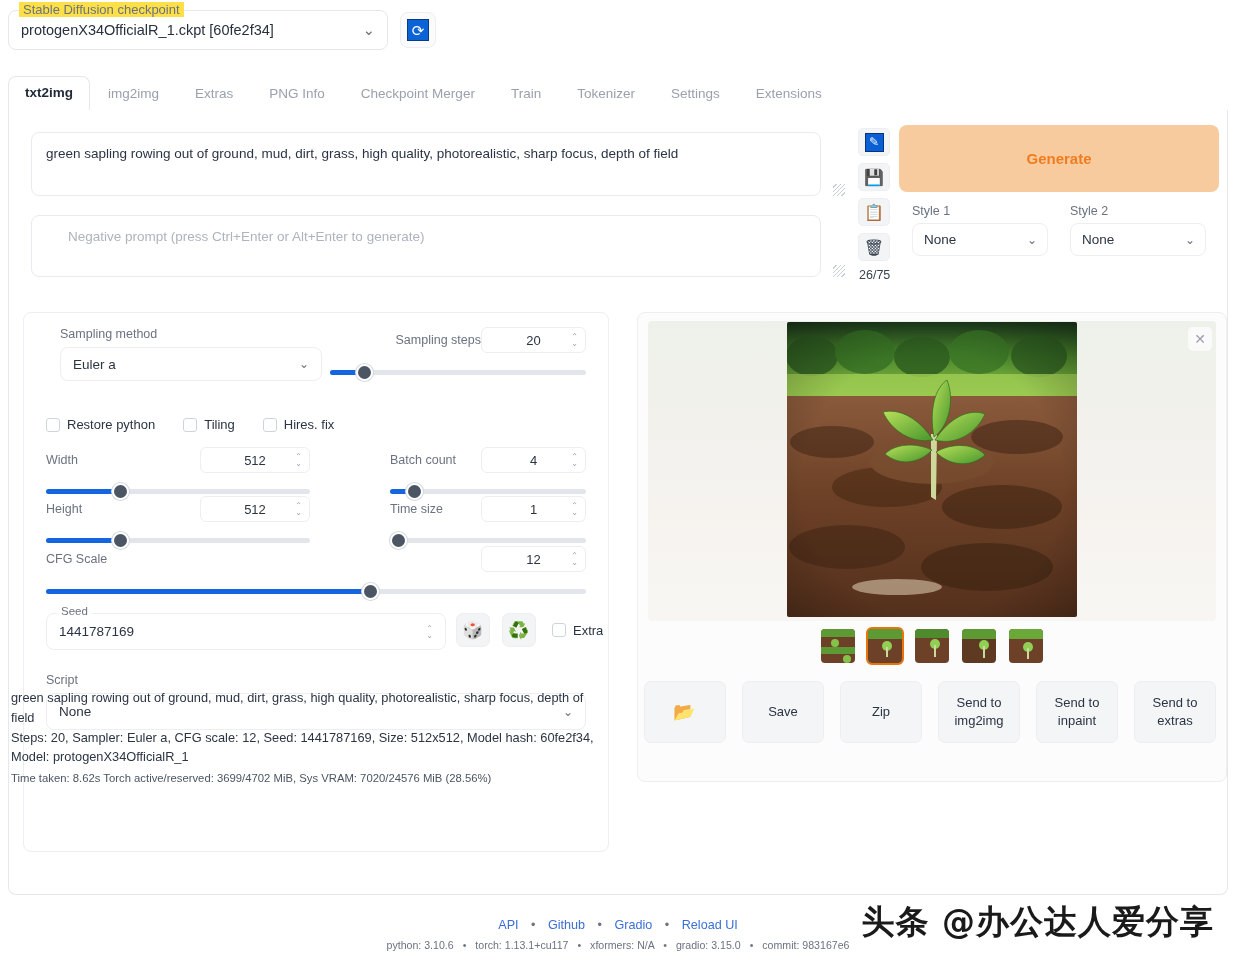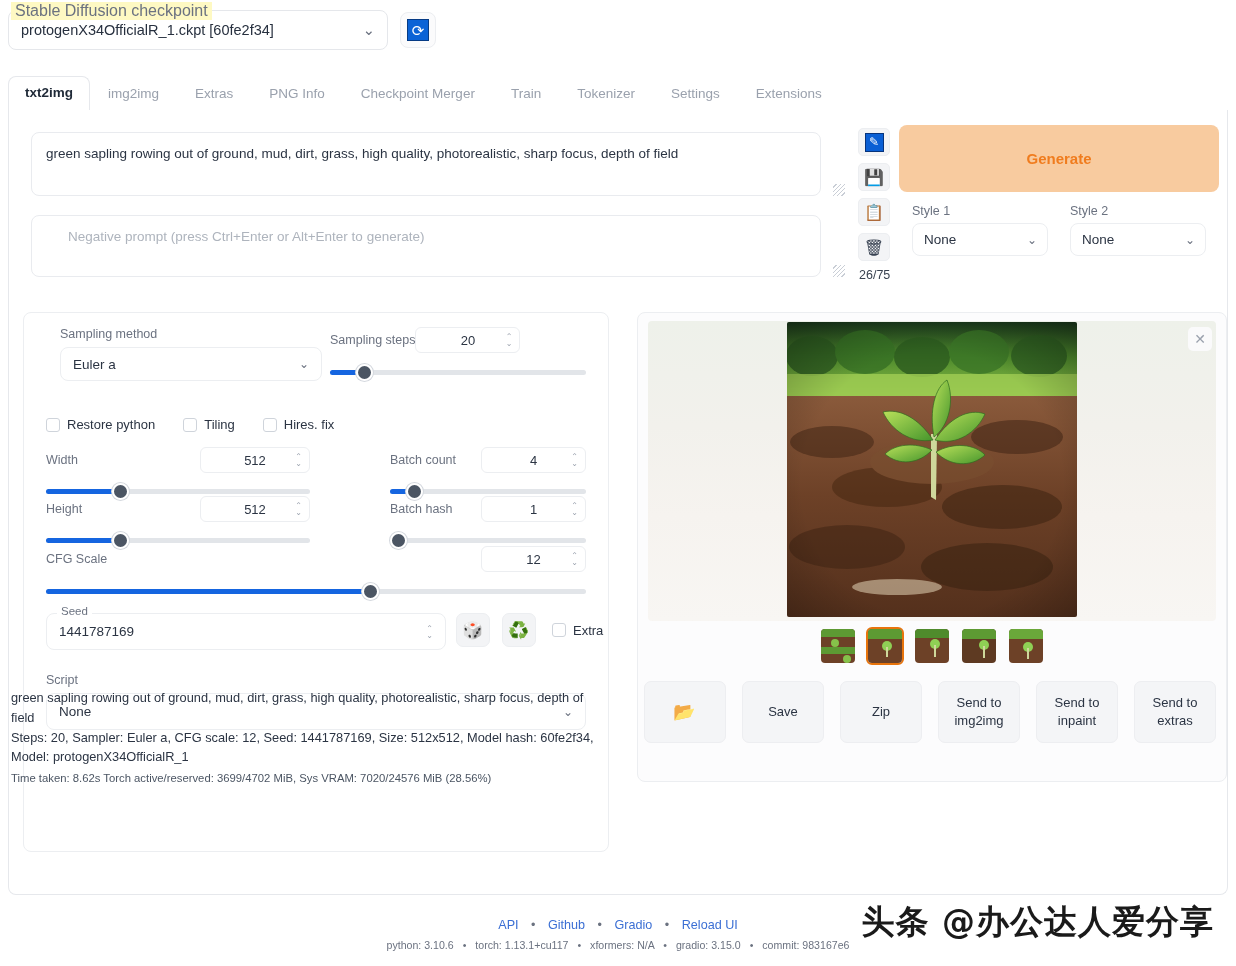--- a/index.html
+++ b/index.html
@@ -17,23 +17,23 @@
   .ckpt-row { position:absolute; left:8px; top:10px; display:flex; align-items:center; gap:12px; }
   .ckpt-field {
     position: relative;
     width: 380px; height: 40px;
     border: 1px solid #e5e7eb; border-radius: 8px;
     background:#fff;
     display:flex; align-items:center; padding: 0 12px;
     font-size: 14.5px; color:#27303f;
   }
   .ckpt-label {
-    position:absolute; left:2px; top:-9px;
-    background:#fef9c3; padding:0 4px;
-    font-size:16px; color:#6b7280;
+    position:absolute; left:10px; top:-9px;
+    background:#fde047; padding:0 4px;
+    font-size:13px; color:#6b7280;
   }
   .ckpt-caret { position:absolute; right:12px; top:50%; transform:translateY(-50%); color:#6b7280; }
   .refresh-btn {
     width:36px; height:36px; border:1px solid #eceef1; border-radius:8px;
     background:#fbfbfc; display:flex; align-items:center; justify-content:center;
     cursor:pointer;
   }
   .refresh-glyph {
     width:22px; height:22px; background:#0b63d6; border:1px solid #063b85;
     display:flex;align-items:center;justify-content:center;
@@ -264,21 +264,21 @@
 
       <div style="position:absolute;left:36px;top:14px;width:262px;">
         <div class="lbl">Sampling method</div>
         <div class="sel-box" style="margin-top:6px;">
           <span>Euler a</span>
           <span class="cv">⌄</span>
         </div>
       </div>
 
       <div style="position:absolute;left:306px;top:14px;width:256px;">
-        <div style="display:flex;align-items:center;justify-content:flex-start;">
+        <div style="display:flex;align-items:center;justify-content:flex-end;">
           <span class="lbl">Sampling steps</span>
           <span class="num-box" style="width:105px;">
             <span>20</span>
             <span class="spin">⌃<br>⌄</span>
           </span>
         </div>
         <div class="slider" style="margin-top:12px;">
           <div class="track"></div>
           <div class="fill" style="width:13%"></div>
           <div class="knob" style="left:10%"></div>
@@ -340,21 +340,21 @@
         </div>
         <div class="slider" style="margin-top:11px;">
           <div class="track"></div>
           <div class="fill" style="width:13%"></div>
           <div class="knob" style="left:8%"></div>
         </div>
       </div>
 
       <div style="position:absolute;left:366px;top:183px;width:196px;">
         <div style="display:flex;align-items:center;justify-content:space-between;">
-          <span class="lbl">Batch hash</span>
+          <span class="lbl">Time size</span>
           <span class="num-box" style="width:105px;">
             <span>1</span>
             <span class="spin">⌃<br>⌄</span>
           </span>
         </div>
         <div class="slider" style="margin-top:11px;">
           <div class="track"></div>
           <div class="fill" style="width:0%"></div>
           <div class="knob" style="left:0%"></div>
         </div>

